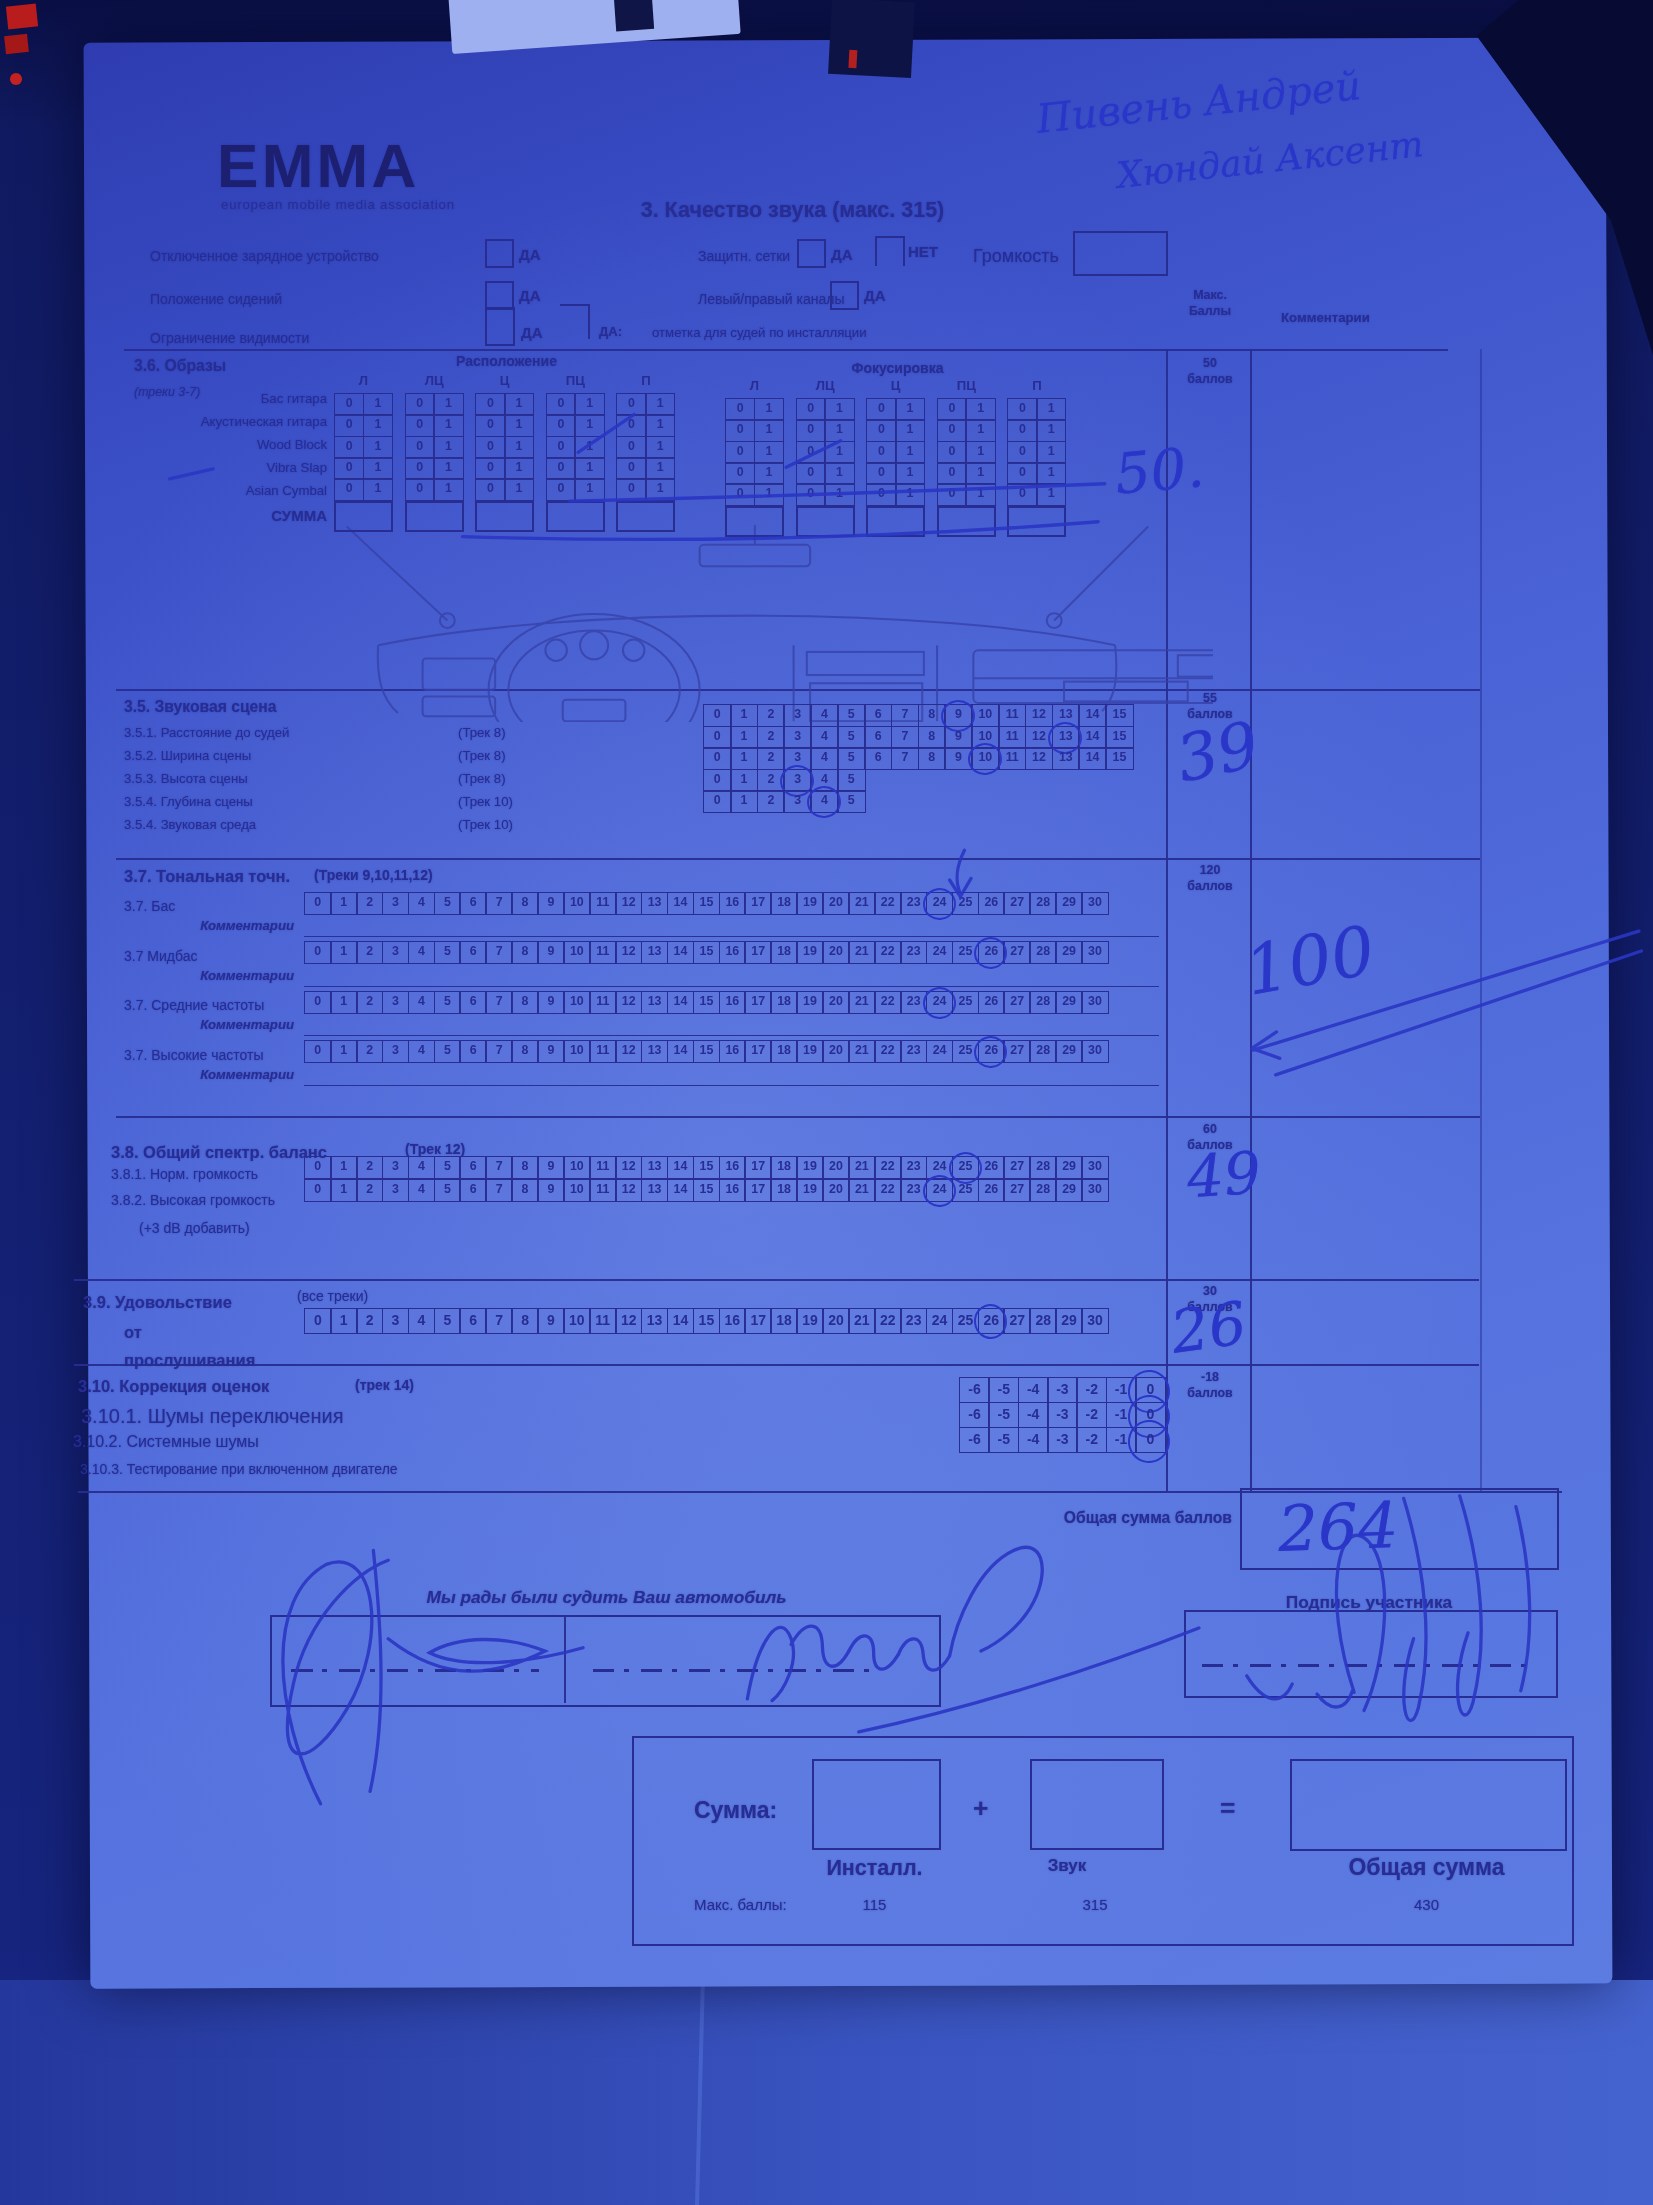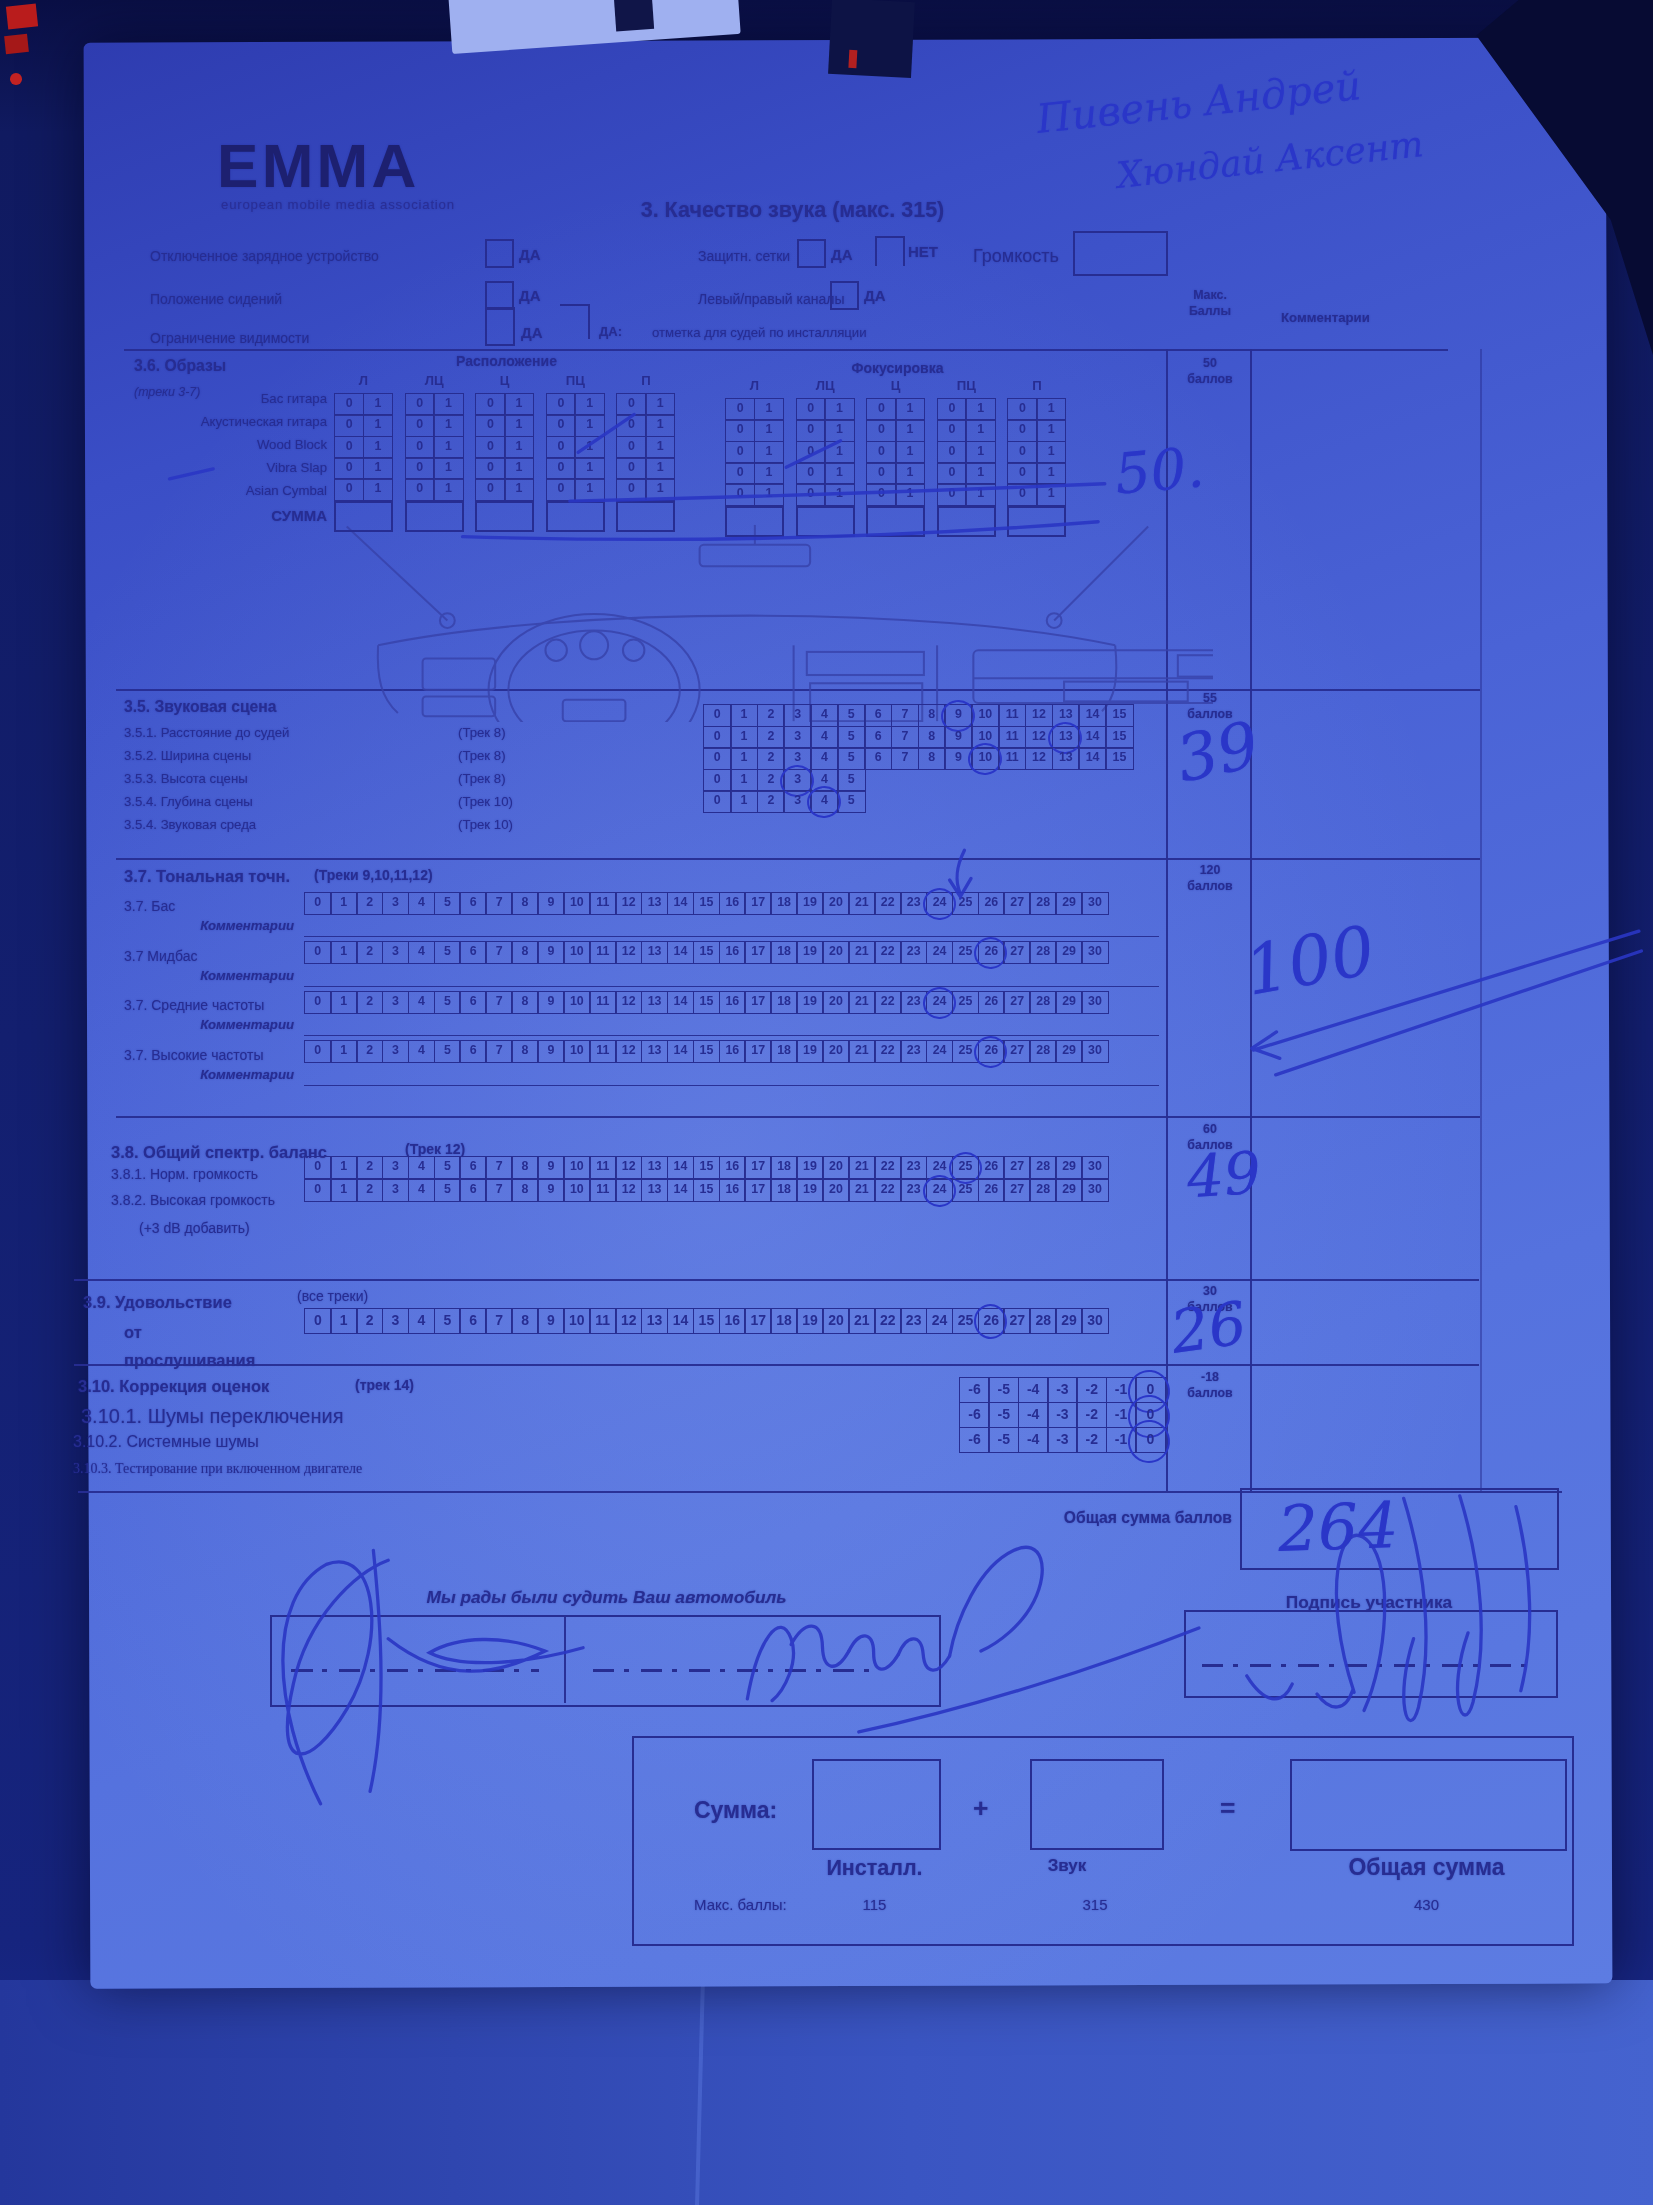--- a/index.html
+++ b/index.html
@@ -770,21 +770,21 @@
       <span class="cell">30</span>
     </div>
   <div class="abs maxcell" style="left:1167px;top:1283px;">30
 баллов</div>
   <div class="abs hw" style="left:1171px;top:1293px;font-size:59px;transform:rotate(-8deg);">26</div>
 
   <div class="abs pr b" style="left:78px;top:1377px;font-size:16.5px;">3.10. Коррекция оценок</div>
   <div class="abs pr b" style="left:355px;top:1377px;font-size:14px;">(трек 14)</div>
   <div class="abs pr" style="left:73px;top:1405px;font-size:20px;margin-left:8px;">3.10.1. Шумы переключения</div>
   <div class="abs pr" style="left:73px;top:1433px;font-size:16px;">3.10.2. Системные шумы</div>
-  <div class="abs pr" style="left:73px;top:1461px;font-size:14px;font-family:Liberation Serif, serif;">3.10.3. Тестирование при включенном двигателе</div>
+  <div class="abs pr" style="left:80px;top:1461px;font-size:14px;">3.10.3. Тестирование при включенном двигателе</div>
   <div class="abs scale s310" style="left:959px;top:1377px;">
       <span class="cell">-6</span>
       <span class="cell">-5</span>
       <span class="cell">-4</span>
       <span class="cell">-3</span>
       <span class="cell">-2</span>
       <span class="cell">-1</span>
       <span class="cell circled">0</span>
     </div>
   <div class="abs scale s310" style="left:959px;top:1402px;">

